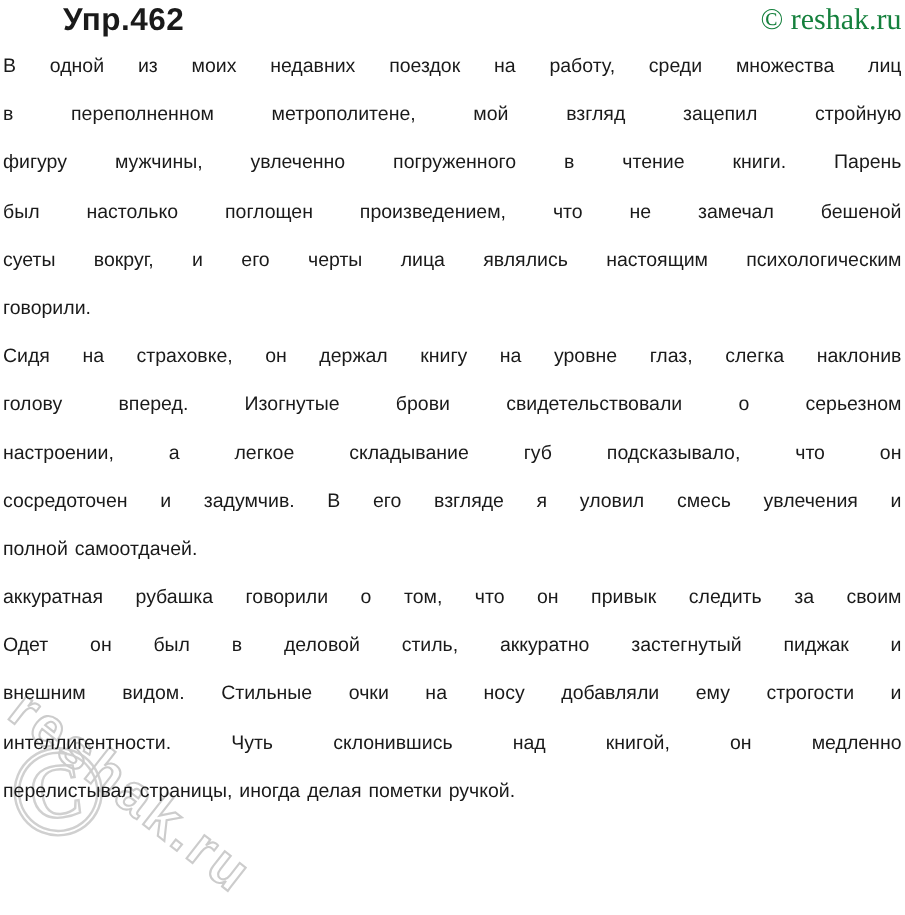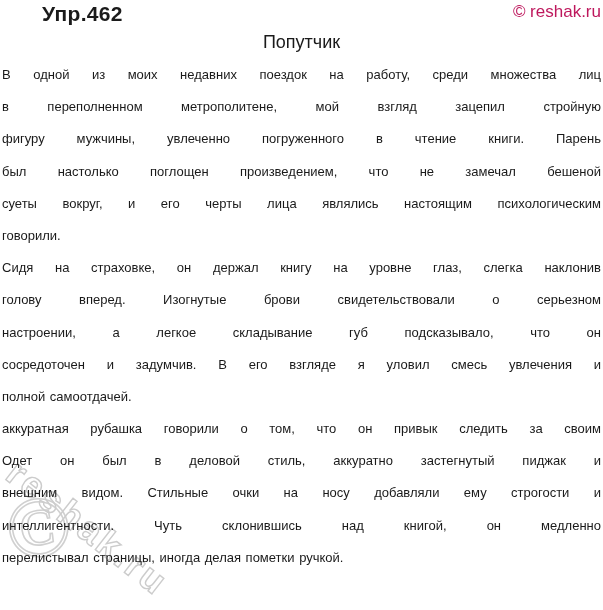--- a/index.html
+++ b/index.html
@@ -23,23 +23,23 @@
     padding: 2px 2px 0 2px;
     height: 28px;
     margin-left: 40px;
   }
   .exercise-number {
     font-size: 21px;
     font-weight: 700;
     letter-spacing: 0.3px;
   }
   .site-credit {
-    font-family: Liberation Sans, sans-serif;
-    font-size: 17px;
-    color: #be185d;
+    font-family: Liberation Serif, serif;
+    font-size: 20px;
+    color: #15803d;
   }
 
   .page-title {
     text-align: center;
     font-size: 18px;
     font-weight: 400;
     margin: 4px 0 7px 0;
     height: 20px;
   }
 
@@ -104,21 +104,20 @@
   <div class="watermark">
     <span class="copyright-outline-icon">©</span>
     <span class="watermark-text">reshak.ru</span>
   </div>
 
   <div class="header">
     <div class="exercise-number">Упр.462</div>
     <div class="site-credit">© reshak.ru</div>
   </div>
 
-  <div class="page-title">Попутчик</div>
 
   <div class="body-text">
 
     <div class="paragraph">
       <div class="text-line">В одной из моих недавних поездок на работу, среди множества лиц</div>
       <div class="text-line">в переполненном метрополитене, мой взгляд зацепил стройную</div>
       <div class="text-line">фигуру мужчины, увлеченно погруженного в чтение книги. Парень</div>
       <div class="text-line">был настолько поглощен произведением, что не замечал бешеной</div>
       <div class="text-line">суеты вокруг, и его черты лица являлись настоящим психологическим</div>
       <div class="text-line last-line">говорили.</div>

